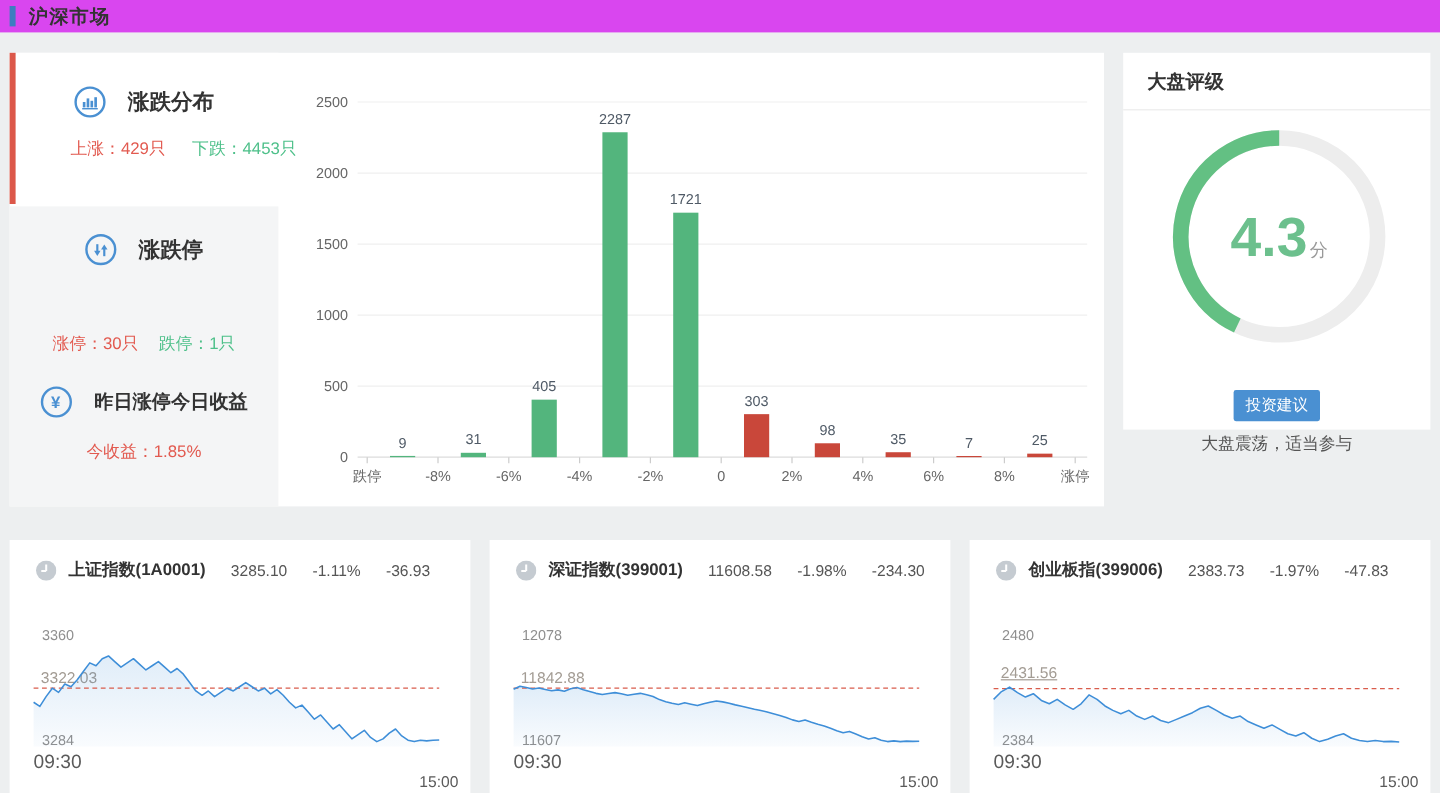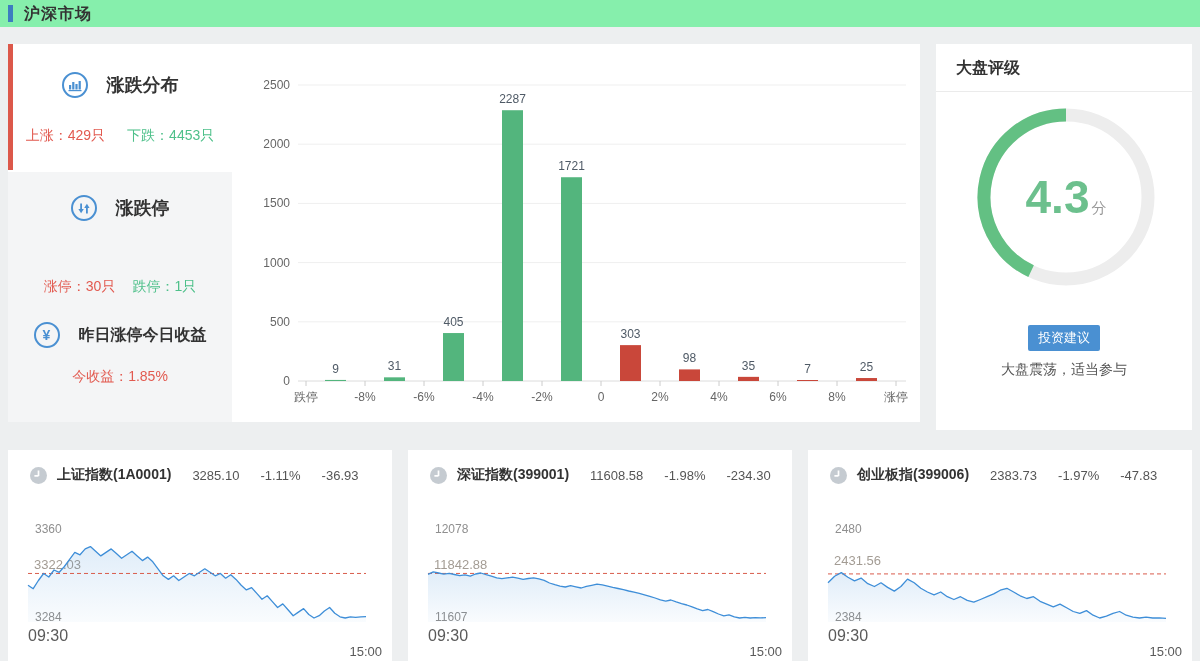--- a/index.html
+++ b/index.html
@@ -4,42 +4,42 @@
 <style>
   * { margin:0; padding:0; box-sizing:border-box; }
   html,body { width:1200px; height:661px; }
   body {
     position:relative; overflow:hidden;
     background:#edeff0;
     font-family:"Liberation Sans","DejaVu Sans",sans-serif;
     color:#333;
   }
   
-  .topbar { position:absolute; left:0; top:0; width:1200px; height:27px; background:#86efac; }
+  .topbar { position:absolute; left:0; top:0; width:1200px; height:27px; background:#d946ef; }
   .topbar-accent { position:absolute; left:8px; top:5px; width:5px; height:17px; background:#3d7dc0; }
   .topbar-title { position:absolute; left:24px; top:4px; font-size:16px; font-weight:bold; color:#333; letter-spacing:1px; }
 
   
   .main-card { position:absolute; left:8px; top:44px; width:912px; height:378px; background:#fff; }
   .left-col { position:absolute; left:0; top:0; width:224px; height:378px; }
   .sec1 { position:absolute; left:0; top:0; width:224px; height:126px; background:#fff; border-left:5px solid #dc584a; }
   .gray-block { position:absolute; left:0; top:128px; width:224px; height:250px; background:#f4f5f6; }
   .sec-head { position:absolute; left:0; width:224px; display:flex; align-items:center; justify-content:center; gap:19px; }
   .sec-title { font-size:18px; font-weight:bold; color:#333; }
   .sec-title.small { font-size:16px; }
   .icon-circle { width:26px; height:26px; border:2px solid #4a90d2; border-radius:50%;
                  display:flex; align-items:center; justify-content:center; color:#4a90d2; flex:0 0 26px; }
   .stats-row { position:absolute; left:0; width:224px; display:flex; justify-content:center; gap:22px; font-size:14px; }
   .t-red { color:#e25a50; }
   .t-green { color:#4ec08a; }
 
   .dist-chart-svg { position:absolute; left:224px; top:0; width:688px; height:378px; }
 
   
-  .rating-card { position:absolute; left:936px; top:44px; width:256px; height:386px; background:#fff; }
+  .rating-card { position:absolute; left:936px; top:44px; width:256px; height:314px; background:#fff; }
   .rating-title { padding:14px 20px 12px 20px; font-size:16px; font-weight:bold; color:#333; border-bottom:1px solid #ebebeb; }
   .gauge-wrap { position:absolute; left:20px; top:43px; width:220px; height:220px; }
   .gauge-score { position:absolute; left:20px; top:43px; width:220px; height:220px;
                  display:flex; align-items:center; justify-content:center; }
   .score-num { font-size:46px; font-weight:bold; color:#6cc08d; }
   .score-unit { font-size:15px; color:#999; margin-top:22px; margin-left:2px; }
   .advice-btn { position:absolute; top:281px; left:50%; transform:translateX(-50%);
                 background:#4a90d2; color:#fff; border:none; font-size:13px;
                 padding:4px 10px; border-radius:2px; cursor:pointer;
                 font-family:"Liberation Sans","DejaVu Sans",sans-serif; }
@@ -76,21 +76,21 @@
         <svg width="14" height="13" viewBox="0 0 14 13">
           <rect x="1" y="6" width="2.2" height="4.5" fill="#4a90d2"></rect>
           <rect x="4.2" y="3" width="2.2" height="7.5" fill="#4a90d2"></rect>
           <rect x="7.4" y="5" width="2.2" height="5.5" fill="#4a90d2"></rect>
           <rect x="10.6" y="2" width="2.2" height="8.5" fill="#4a90d2"></rect>
           <rect x="0.5" y="11" width="13" height="1.2" fill="#4a90d2"></rect>
         </svg>
       </span>
       <span class="sec-title">涨跌分布</span>
     </div>
-    <div class="stats-row" style="top:83px;">
+    <div class="stats-row" style="top:71px;margin-left:33px;">
       <span class="t-red">上涨：429只</span>
       <span class="t-green">下跌：4453只</span>
     </div>
 
     <div class="sec-head" style="top:151px;">
       <span class="icon-circle">
         <svg width="14" height="13" viewBox="0 0 14 13">
           <rect x="3.2" y="1.5" width="1.8" height="6" fill="#4a90d2"></rect>
           <polygon points="1.4,7 6.8,7 4.1,11.3" fill="#4a90d2"></polygon>
           <rect x="9.0" y="5.5" width="1.8" height="6" fill="#4a90d2"></rect>
@@ -270,21 +270,21 @@
       <svg width="17" height="17" viewBox="0 0 17 17">
         <circle cx="8.5" cy="8.5" r="8.5" fill="#c5cbd1"></circle>
         <path d="M8.5 8.9 L8.5 3.4 M8.5 8.9 L4.4 8.9" stroke="#fff" stroke-width="1.7" fill="none"></path>
       </svg>
       <span class="mini-title">创业板指(399006)</span>
       <span class="mini-val">2383.73</span>
       <span class="mini-val">-1.97%</span>
       <span class="mini-val">-47.83</span>
     </div>
     <span class="y-max">2480</span>
-    <span class="prev-label" id="prev-2" style="top: 103px;">2431.56</span>
+    <span class="prev-label" id="prev-2" style="top: 103px; text-decoration: underline;">2431.56</span>
     <span class="y-min">2384</span>
     <svg class="mini-chart" id="line-2" viewBox="0 0 384 150" preserveAspectRatio="none">
         <defs>
           <linearGradient id="sg2" x1="0" y1="0" x2="0" y2="1">
             <stop offset="0%" stop-color="#3e8ed8" stop-opacity="0.16"></stop>
             <stop offset="100%" stop-color="#3e8ed8" stop-opacity="0.03"></stop>
           </linearGradient>
         </defs>
         <path d="M20,112 L20.0,72.8 L26.6,66.3 L33.3,62.6 L39.9,67.2 L46.5,70.9 L53.1,68.1 L59.8,73.7 L66.4,76.5 L73.0,72.8 L79.6,77.4 L86.3,81.1 L92.9,76.5 L99.5,69.1 L106.2,72.8 L112.8,78.3 L119.4,82.0 L126.0,84.8 L132.7,82.0 L139.3,86.7 L145.9,89.5 L152.5,86.7 L159.2,90.4 L165.8,92.2 L172.4,89.5 L179.1,86.7 L185.7,83.9 L192.3,80.2 L198.9,78.3 L205.6,82.0 L212.2,85.8 L218.8,88.5 L225.5,86.7 L232.1,91.3 L238.7,94.1 L245.3,96.9 L252.0,94.1 L258.6,97.8 L265.2,101.5 L271.8,103.4 L278.5,100.6 L285.1,105.2 L291.7,108.0 L298.4,106.1 L305.0,103.4 L311.6,101.5 L318.2,105.2 L324.9,107.1 L331.5,108.0 L338.1,107.1 L344.7,108.0 L351.4,107.8 L358.0,108.3 L358,112 Z" fill="url(#sg2)" stroke="none"></path>
         <line x1="20" y1="63.90791666666672" x2="358" y2="63.90791666666672" stroke="#d95c4c" stroke-width="1" stroke-dasharray="4 3"></line>

